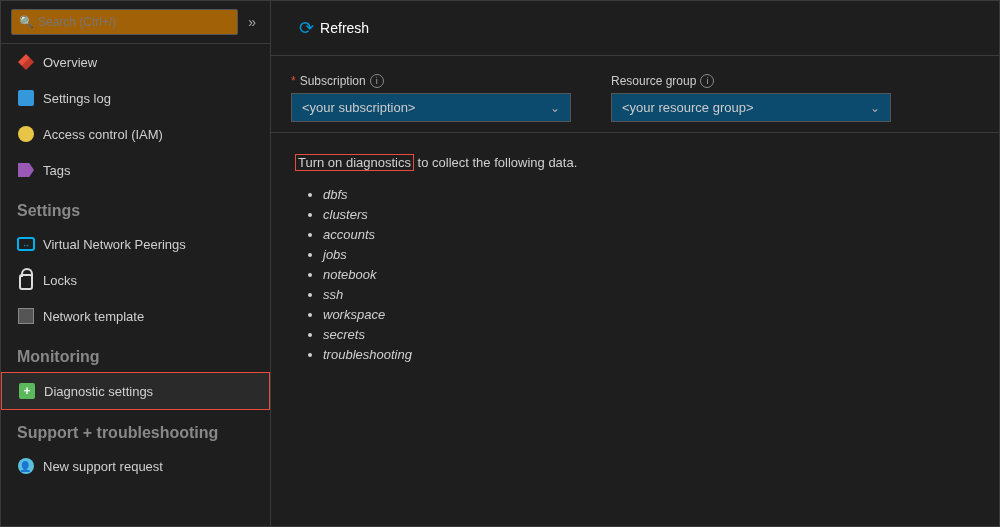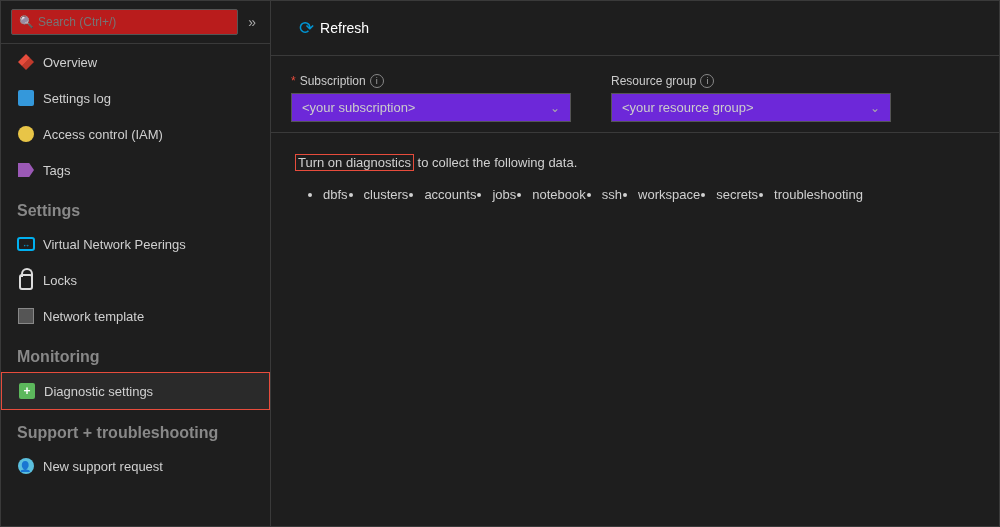--- a/index.html
+++ b/index.html
@@ -31,21 +31,21 @@
     }
     .search-bar {
       display: flex;
       align-items: center;
       padding: 8px 10px;
       border-bottom: 1px solid #3a3a3a;
       gap: 6px;
       position: relative;
     }
     .search-bar input {
-      background: #b91c1c;
+      background: #a16207;
       border: 1px solid #555;
       color: #ccc;
       padding: 5px 8px 5px 26px;
       width: 100%;
       font-size: 12px;
       outline: none;
       border-radius: 2px;
     }
     .search-icon-wrap {
       position: absolute;
@@ -225,21 +225,21 @@
       align-items: center;
       justify-content: center;
       font-size: 9px;
       color: #aaa;
       cursor: pointer;
     }
     .dropdown {
       display: flex;
       align-items: center;
       justify-content: space-between;
-      background: #6d28d9;
+      background: #0c4a6e;
       border: 1px solid #555;
       padding: 6px 10px;
       cursor: pointer;
       color: #ccc;
       font-size: 13px;
       min-width: 280px;
     }
     .dropdown-arrow {
       color: #aaa;
       font-size: 12px;
@@ -259,22 +259,23 @@
       color: #d0d0d0;
       border: 1px solid #e74c3c;
       padding: 0 2px;
       cursor: pointer;
       text-decoration: none;
     }
     .data-list {
       list-style: disc;
       padding-left: 28px;
       display: flex;
-      flex-direction: row;
-      gap: 16px;
+      flex-direction: column;
+      gap: 5px;
+      font-style: italic;
     }
     .data-list li {
       color: #d0d0d0;
       font-size: 13px;
     }
   </style>
 </head>
 <body>
 
 <div class="container">

